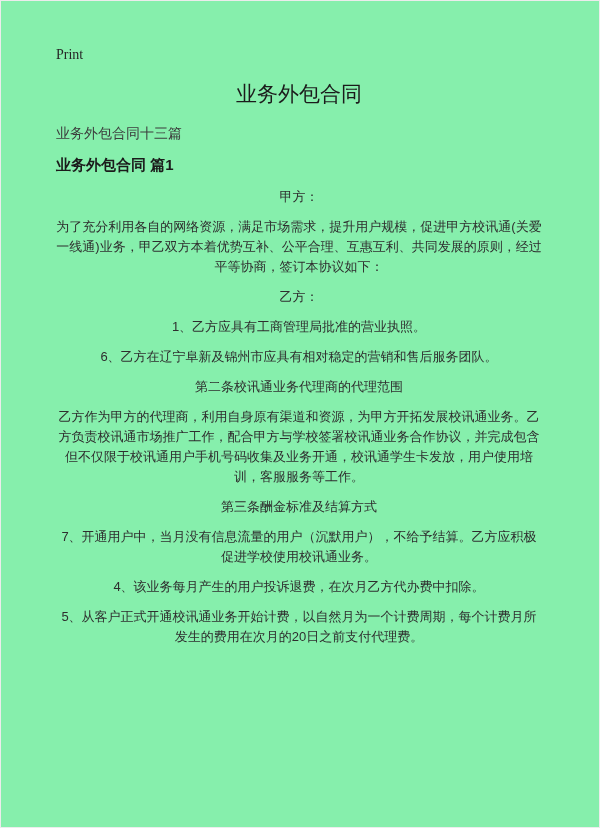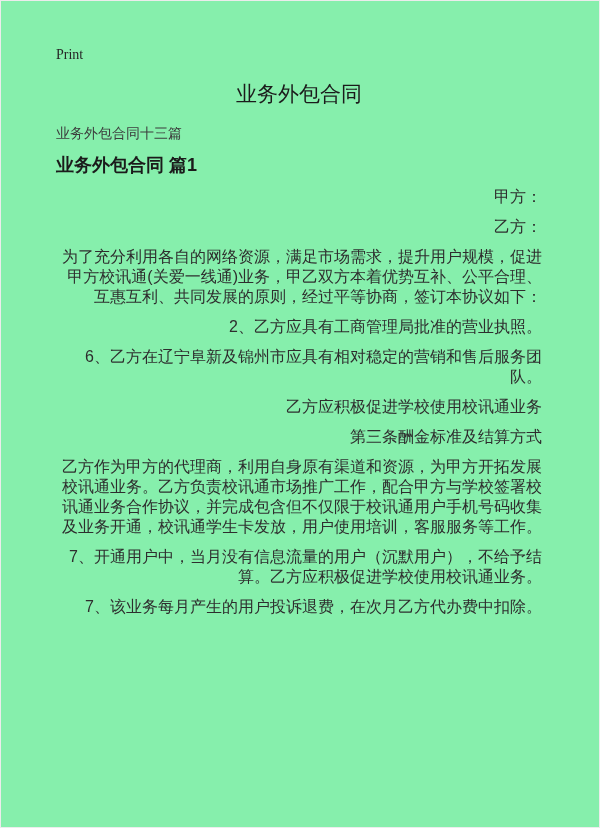--- a/index.html
+++ b/index.html
@@ -33,52 +33,53 @@
     color: #1b1b1b;
     margin: 8px 0 16px 0;
   }
   .subtitle {
     font-size: 14px;
     line-height: 20px;
     color: #3c3c3c;
     margin: 0 0 12px 0;
   }
   .section-title {
-    font-size: 18px;
+    font-size: 15px;
     line-height: 20px;
     font-weight: bold;
     color: #1b1b1b;
     margin: 0 0 12px 0;
   }
   .paragraphs p {
-    font-size: 16px;
+    font-size: 13px;
     line-height: 20px;
     color: #2e2e2e;
     margin: 0 0 10px 0;
-    text-align: right;
+    text-align: center;
     word-break: break-all;
   }
 </style>
 </head>
 <body>
 
 <div class="page">
   <a class="print-link">Print</a>
 
   <h1 class="doc-title">业务外包合同</h1>
 
   <p class="subtitle">业务外包合同十三篇</p>
 
   <h2 class="section-title">业务外包合同 篇1</h2>
 
   <div class="paragraphs" id="paragraphs">
       <p>甲方：</p>
+      <p>为了充分利用各自的网络资源，满足市场需求，提升用户规模，促进甲方校讯通(关爱一线通)业务，甲乙双方本着优势互补、公平合理、互惠互利、共同发展的原则，经过平等协商，签订本协议如下：</p>
       <p>乙方：</p>
-      <p>为了充分利用各自的网络资源，满足市场需求，提升用户规模，促进甲方校讯通(关爱一线通)业务，甲乙双方本着优势互补、公平合理、互惠互利、共同发展的原则，经过平等协商，签订本协议如下：</p>
-      <p>2、乙方应具有工商管理局批准的营业执照。</p>
+      <p>1、乙方应具有工商管理局批准的营业执照。</p>
       <p>6、乙方在辽宁阜新及锦州市应具有相对稳定的营销和售后服务团队。</p>
-      <p>乙方应积极促进学校使用校讯通业务</p>
+      <p>第二条校讯通业务代理商的代理范围</p>
+      <p>乙方作为甲方的代理商，利用自身原有渠道和资源，为甲方开拓发展校讯通业务。乙方负责校讯通市场推广工作，配合甲方与学校签署校讯通业务合作协议，并完成包含但不仅限于校讯通用户手机号码收集及业务开通，校讯通学生卡发放，用户使用培训，客服服务等工作。</p>
       <p>第三条酬金标准及结算方式</p>
-      <p>乙方作为甲方的代理商，利用自身原有渠道和资源，为甲方开拓发展校讯通业务。乙方负责校讯通市场推广工作，配合甲方与学校签署校讯通业务合作协议，并完成包含但不仅限于校讯通用户手机号码收集及业务开通，校讯通学生卡发放，用户使用培训，客服服务等工作。</p>
       <p>7、开通用户中，当月没有信息流量的用户（沉默用户），不给予结算。乙方应积极促进学校使用校讯通业务。</p>
-      <p>7、该业务每月产生的用户投诉退费，在次月乙方代办费中扣除。</p>
+      <p>4、该业务每月产生的用户投诉退费，在次月乙方代办费中扣除。</p>
+      <p>5、从客户正式开通校讯通业务开始计费，以自然月为一个计费周期，每个计费月所发生的费用在次月的20日之前支付代理费。</p>
     </div>
 </div>
 
 </body></html>

